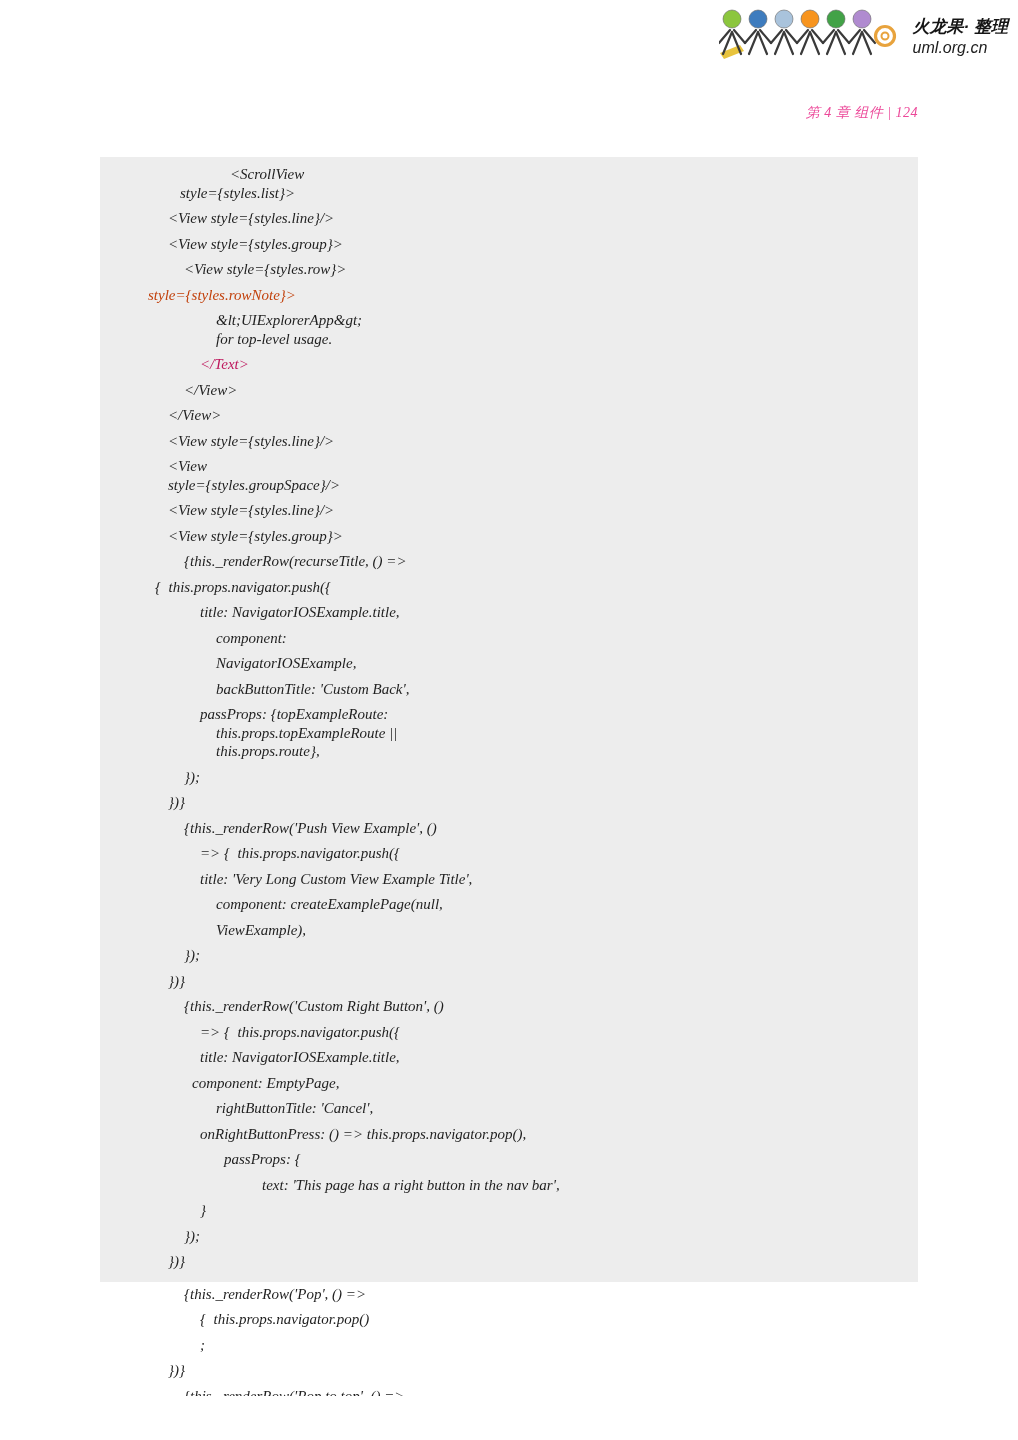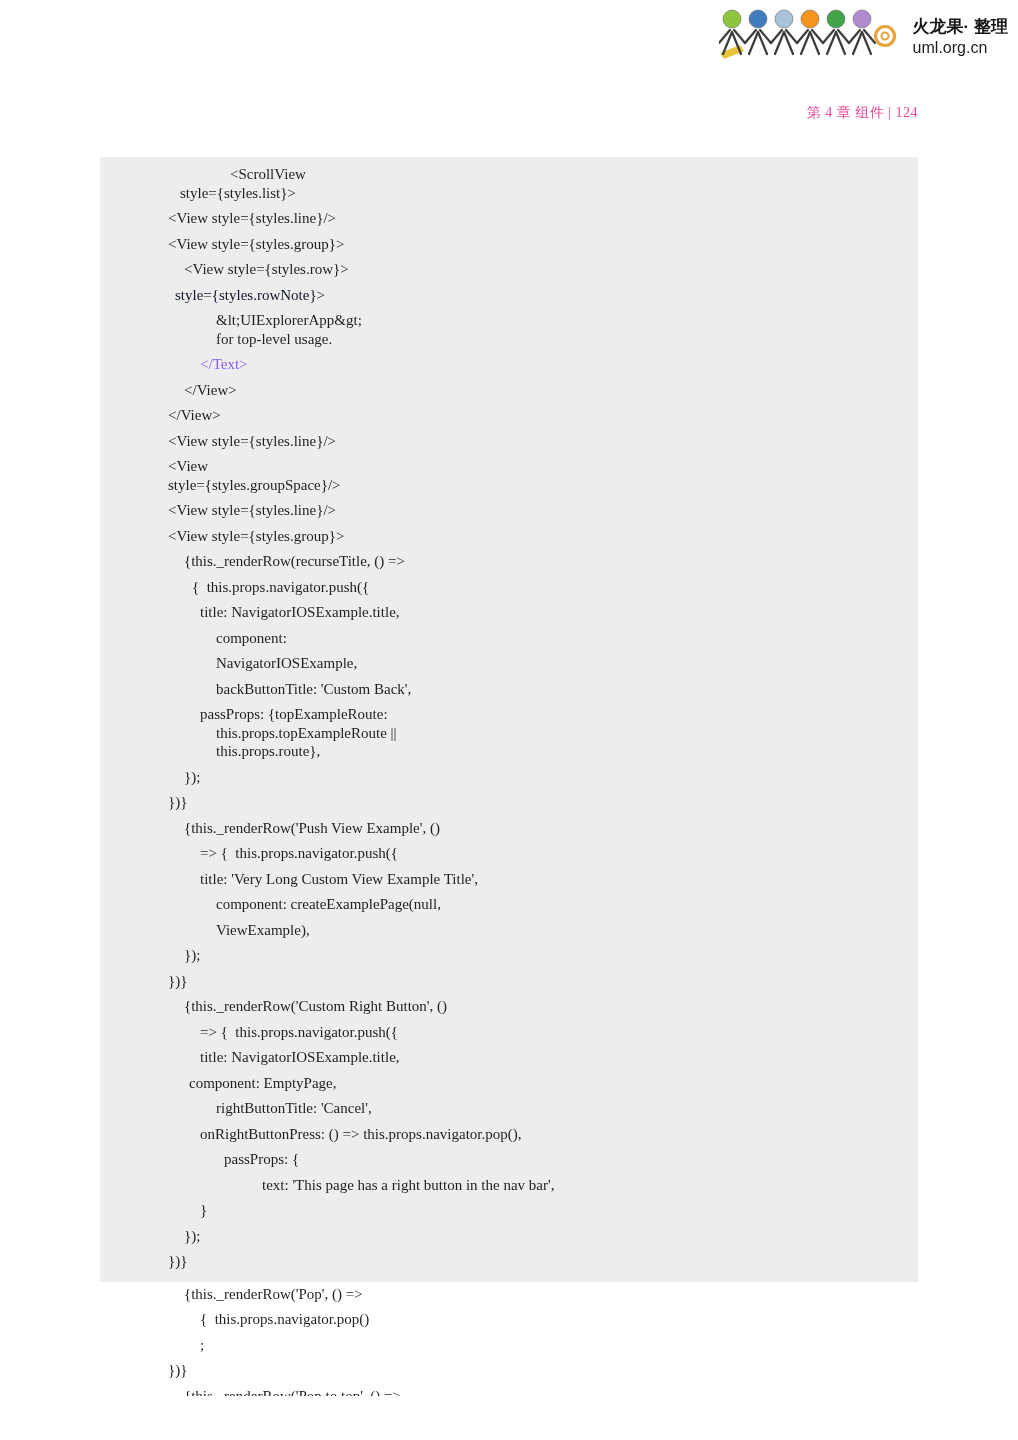--- a/index.html
+++ b/index.html
@@ -7,20 +7,21 @@
   body {
     width: 1018px; height: 1440px;
     font-family: "Liberation Serif", serif;
     position: relative;
   }
   .page {
     position: relative;
     width: 1018px; height: 1396px;
     background: #ffffff;
     overflow: hidden;
+    font-style: italic;
   }
   .logo {
     position: absolute;
     top: 8px; right: 10px;
     display: flex;
     align-items: center;
     gap: 8px;
   }
   .logo-figure svg { display: block; }
   .logo-text { display: flex; flex-direction: column; line-height: 1.25; }
@@ -107,28 +108,28 @@
         <div class="stmt">
           <div class="code-line" style="padding-left: 68px; color: rgb(31, 31, 31);">&lt;View style={styles.line}/&gt;</div>
         </div>
         <div class="stmt">
           <div class="code-line" style="padding-left: 68px; color: rgb(31, 31, 31);">&lt;View style={styles.group}&gt;</div>
         </div>
         <div class="stmt">
           <div class="code-line" style="padding-left: 84px; color: rgb(31, 31, 31);">&lt;View style={styles.row}&gt;</div>
         </div>
         <div class="stmt">
-          <div class="code-line" style="padding-left: 75px; color: #0f172a;">style={styles.rowNote}&gt;</div>
+          <div class="code-line" style="padding-left: 48px; color: #c2410c;">style={styles.rowNote}&gt;</div>
         </div>
         <div class="stmt">
           <div class="code-line" style="padding-left: 116px; color: rgb(31, 31, 31);">&amp;lt;UIExplorerApp&amp;gt;</div>
           <div class="code-line" style="padding-left: 116px; color: rgb(31, 31, 31);">for top-level usage.</div>
         </div>
         <div class="stmt">
-          <div class="code-line" style="padding-left: 100px; color: #8b5cf6;">&lt;/Text&gt;</div>
+          <div class="code-line" style="padding-left: 100px; color: #be185d;">&lt;/Text&gt;</div>
         </div>
         <div class="stmt">
           <div class="code-line" style="padding-left: 84px; color: rgb(31, 31, 31);">&lt;/View&gt;</div>
         </div>
         <div class="stmt">
           <div class="code-line" style="padding-left: 68px; color: rgb(31, 31, 31);">&lt;/View&gt;</div>
         </div>
         <div class="stmt">
           <div class="code-line" style="padding-left: 68px; color: rgb(31, 31, 31);">&lt;View style={styles.line}/&gt;</div>
         </div>
@@ -139,21 +140,21 @@
         <div class="stmt">
           <div class="code-line" style="padding-left: 68px; color: rgb(31, 31, 31);">&lt;View style={styles.line}/&gt;</div>
         </div>
         <div class="stmt">
           <div class="code-line" style="padding-left: 68px; color: rgb(31, 31, 31);">&lt;View style={styles.group}&gt;</div>
         </div>
         <div class="stmt">
           <div class="code-line" style="padding-left: 84px; color: rgb(31, 31, 31);">{this._renderRow(recurseTitle, () =&gt;</div>
         </div>
         <div class="stmt">
-          <div class="code-line" style="padding-left: 92px; color: rgb(31, 31, 31);">{  this.props.navigator.push({</div>
+          <div class="code-line" style="padding-left: 55px; color: rgb(31, 31, 31);">{  this.props.navigator.push({</div>
         </div>
         <div class="stmt">
           <div class="code-line" style="padding-left: 100px; color: rgb(31, 31, 31);">title: NavigatorIOSExample.title,</div>
         </div>
         <div class="stmt">
           <div class="code-line" style="padding-left: 116px; color: rgb(31, 31, 31);">component:</div>
         </div>
         <div class="stmt">
           <div class="code-line" style="padding-left: 116px; color: rgb(31, 31, 31);">NavigatorIOSExample,</div>
         </div>
@@ -195,21 +196,21 @@
         <div class="stmt">
           <div class="code-line" style="padding-left: 84px; color: rgb(31, 31, 31);">{this._renderRow('Custom Right Button', ()</div>
         </div>
         <div class="stmt">
           <div class="code-line" style="padding-left: 100px; color: rgb(31, 31, 31);">=&gt; {  this.props.navigator.push({</div>
         </div>
         <div class="stmt">
           <div class="code-line" style="padding-left: 100px; color: rgb(31, 31, 31);">title: NavigatorIOSExample.title,</div>
         </div>
         <div class="stmt">
-          <div class="code-line" style="padding-left: 89px; color: rgb(31, 31, 31);">component: EmptyPage,</div>
+          <div class="code-line" style="padding-left: 68px; color: rgb(31, 31, 31); margin-left: 24px;">component: EmptyPage,</div>
         </div>
         <div class="stmt">
           <div class="code-line" style="padding-left: 116px; color: rgb(31, 31, 31);">rightButtonTitle: 'Cancel',</div>
         </div>
         <div class="stmt">
           <div class="code-line" style="padding-left: 100px; color: rgb(31, 31, 31);">onRightButtonPress: () =&gt; this.props.navigator.pop(),</div>
         </div>
         <div class="stmt">
           <div class="code-line" style="padding-left: 124px; color: rgb(31, 31, 31);">passProps: {</div>
         </div>

